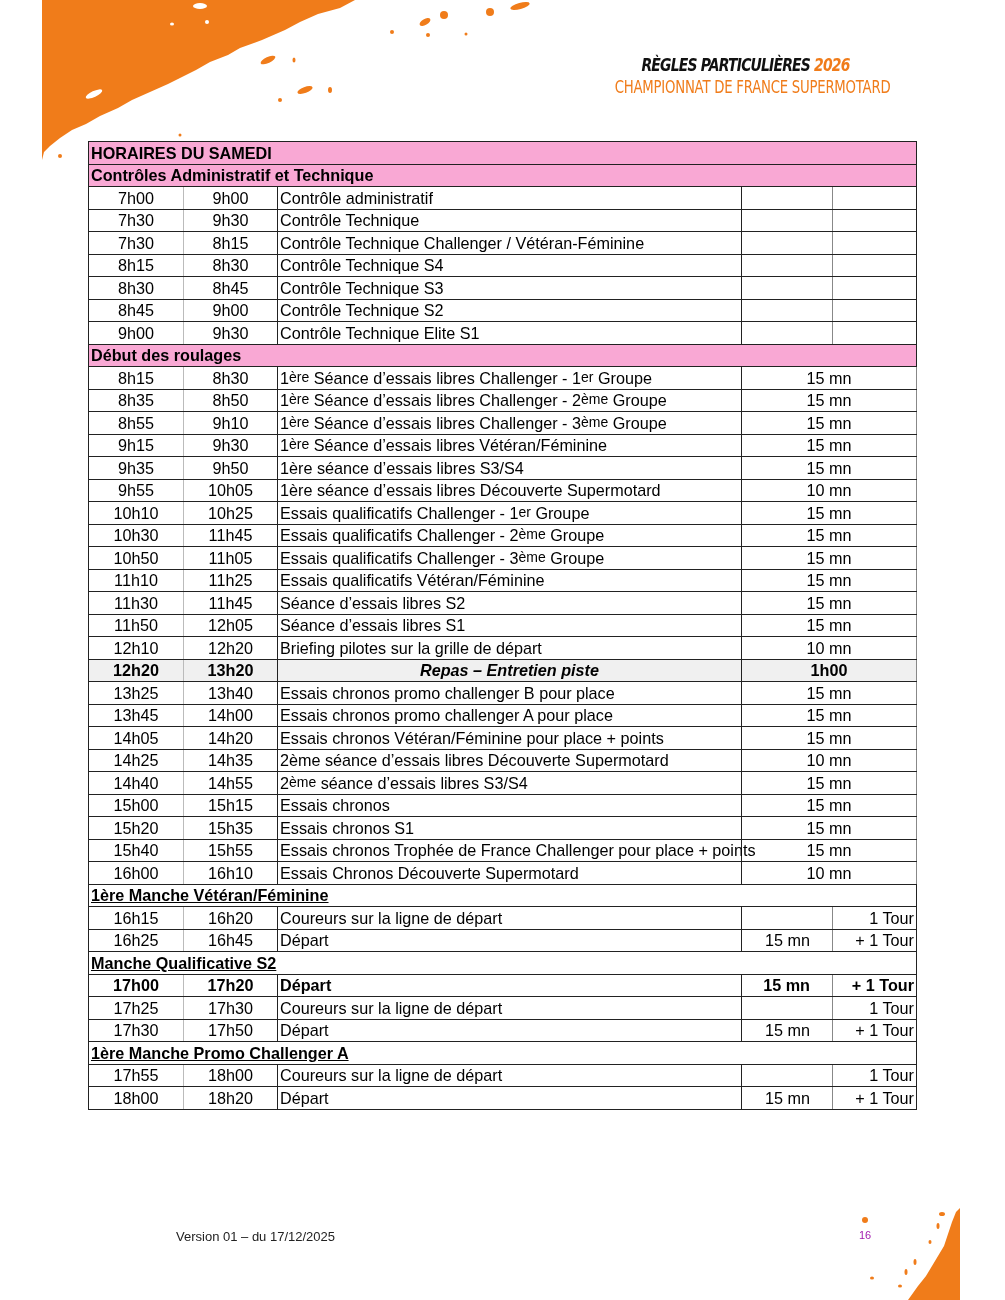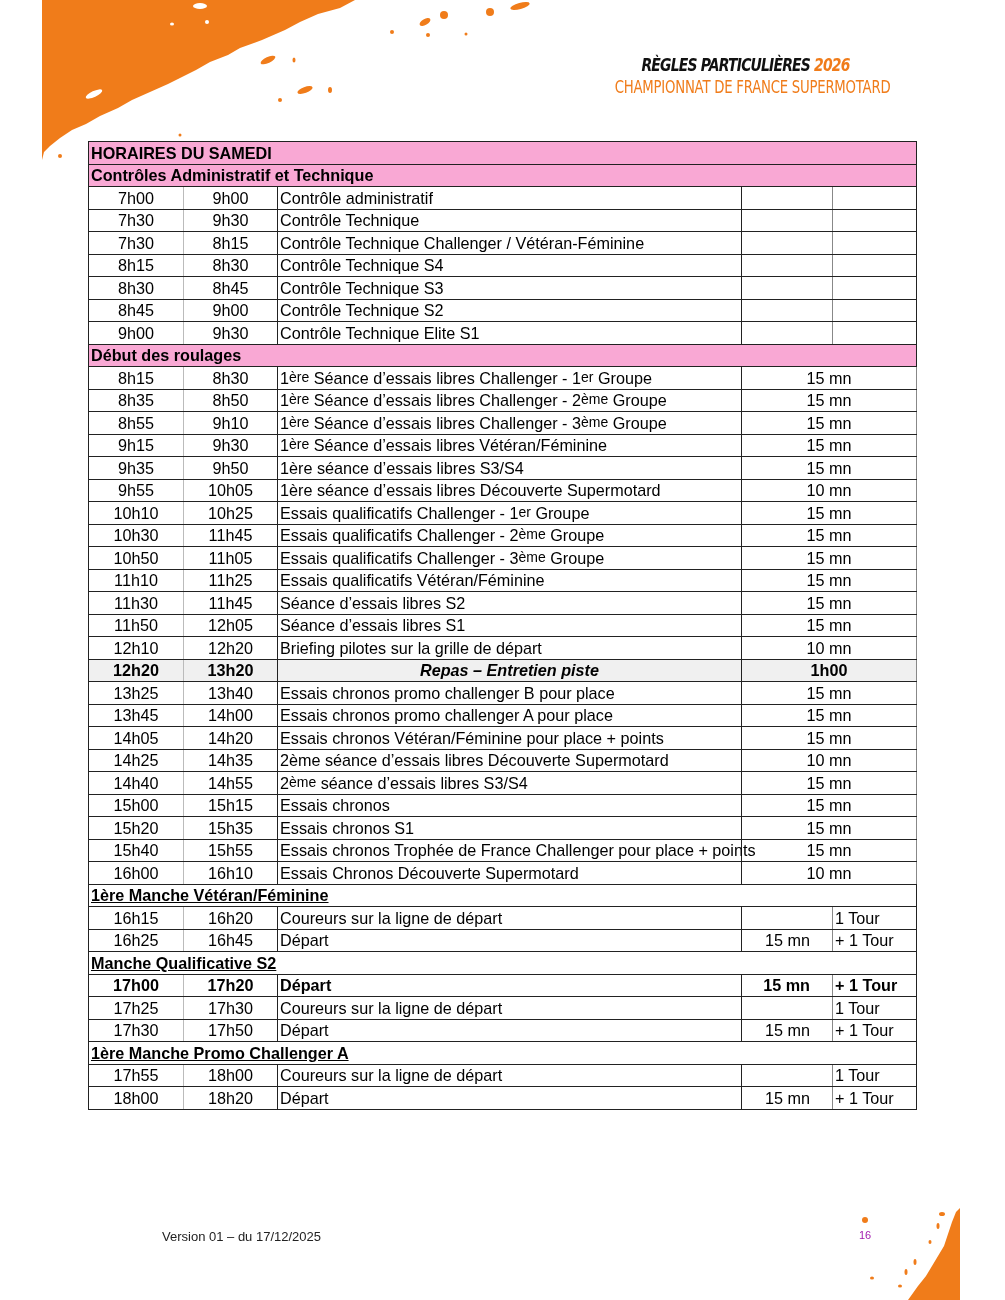--- a/index.html
+++ b/index.html
@@ -11,29 +11,29 @@
     .header-line1 .year { color: #f07c1a; }
     .header-line2 { font-family: "DejaVu Sans", sans-serif; font-size: 17px; color: #f07c1a; transform: scaleX(0.78); transform-origin: right center; white-space: nowrap; margin-top: 2px; letter-spacing: -0.3px; }
 
     table.sched { position: absolute; left: 88px; top: 141px; width: 828px; border-collapse: collapse; table-layout: fixed; font-size: 16.2px; }
     table.sched td { border: 1.3px solid #222; padding: 0 2px; height: 21.5px; line-height: 20px; white-space: nowrap; }
     col.c1 { width: 95px; } col.c2 { width: 94px; } col.c3 { width: 464px; } col.c4 { width: 91px; } col.c5 { width: 84px; }
     td.t1, td.t2 { text-align: center; }
     td.t1 { border-right-color: #bbb !important; margin-left: 8px; }
     td.t4 { text-align: center; border-right-color: #888 !important; }
     td.t4.right { text-align: right; padding-right: 22px; }
-    td.t5 { padding-right: 8px; }
+    td.t5 { text-align: right; padding-right: 8px; }
     tr.band td { background: #f9a8d4; text-align: left; font-weight: bold; }
     tr.bold td { font-weight: bold; }
     tr.grey td { background: #f0f0f0; }
     tr.section td { text-align: left; font-weight: bold; text-decoration: underline; padding-left: 2px; }
     td.wrap { white-space: normal; line-height: 19px; height: 38px; }
     sup { font-size: 14px; vertical-align: top; position: relative; top: -1px; }
 
-    .footer-version { position: absolute; left: 162px; top: 1229px; font-size: 13px; color: #222; }
+    .footer-version { position: absolute; left: 176px; top: 1229px; font-size: 13px; color: #222; }
     .footer-page { position: absolute; left: 859px; top: 1229px; font-size: 11px; color: #a21caf; }
   </style>
 </head>
 <body>
 
 <svg class="splash-tl" viewBox="0 0 560 170">
   <path d="M42,0 L355,0 L340,8 L318,14 L300,22 L285,30 L262,40 L240,48 L228,55 L210,62 L196,70 L180,78 L168,84 L150,92 L132,100 L118,108 L100,116 L86,124 L72,130 L60,138 L50,146 L44,152 L42,160 Z" fill="#f07c1a"></path>
   <ellipse cx="200" cy="6" rx="7" ry="3" fill="#fff"></ellipse>
   <ellipse cx="94" cy="94" rx="9" ry="3" fill="#fff" transform="rotate(-25 94 94)"></ellipse>
   <ellipse cx="207" cy="22" rx="2" ry="2" fill="#fff"></ellipse>

